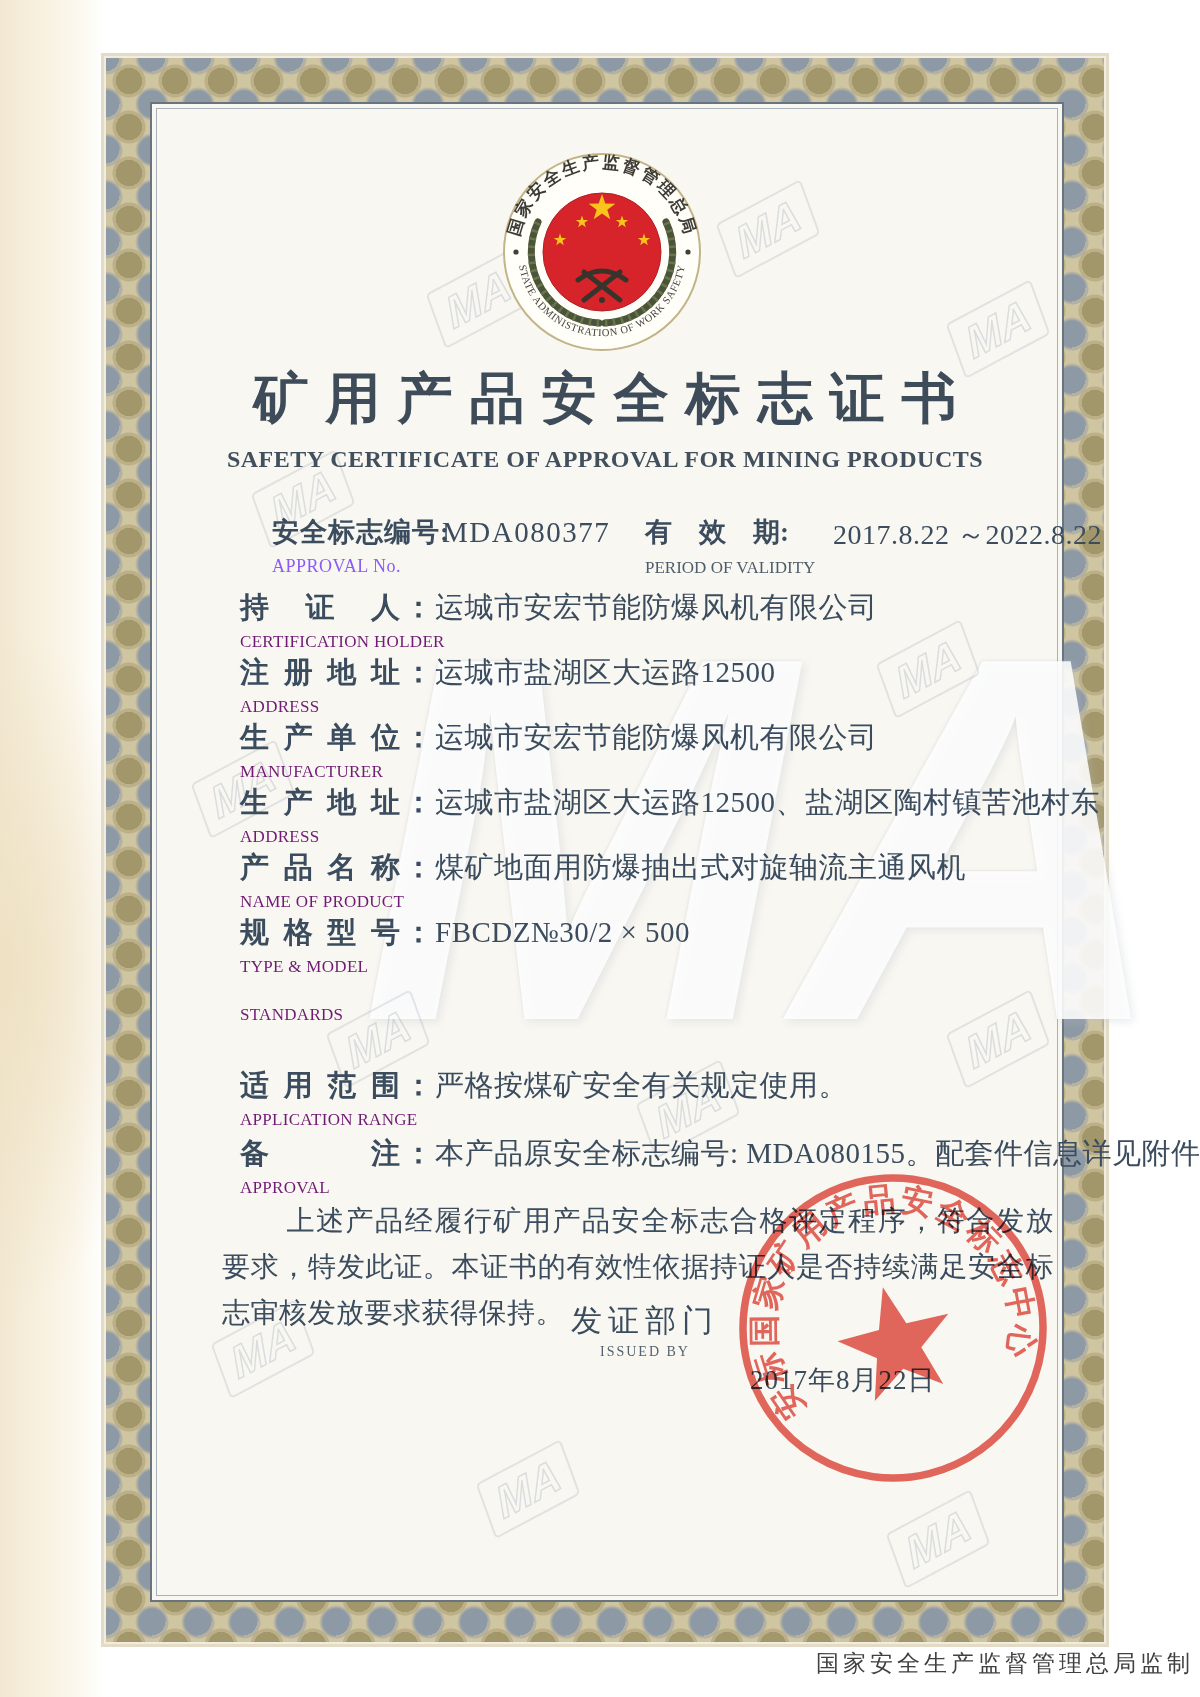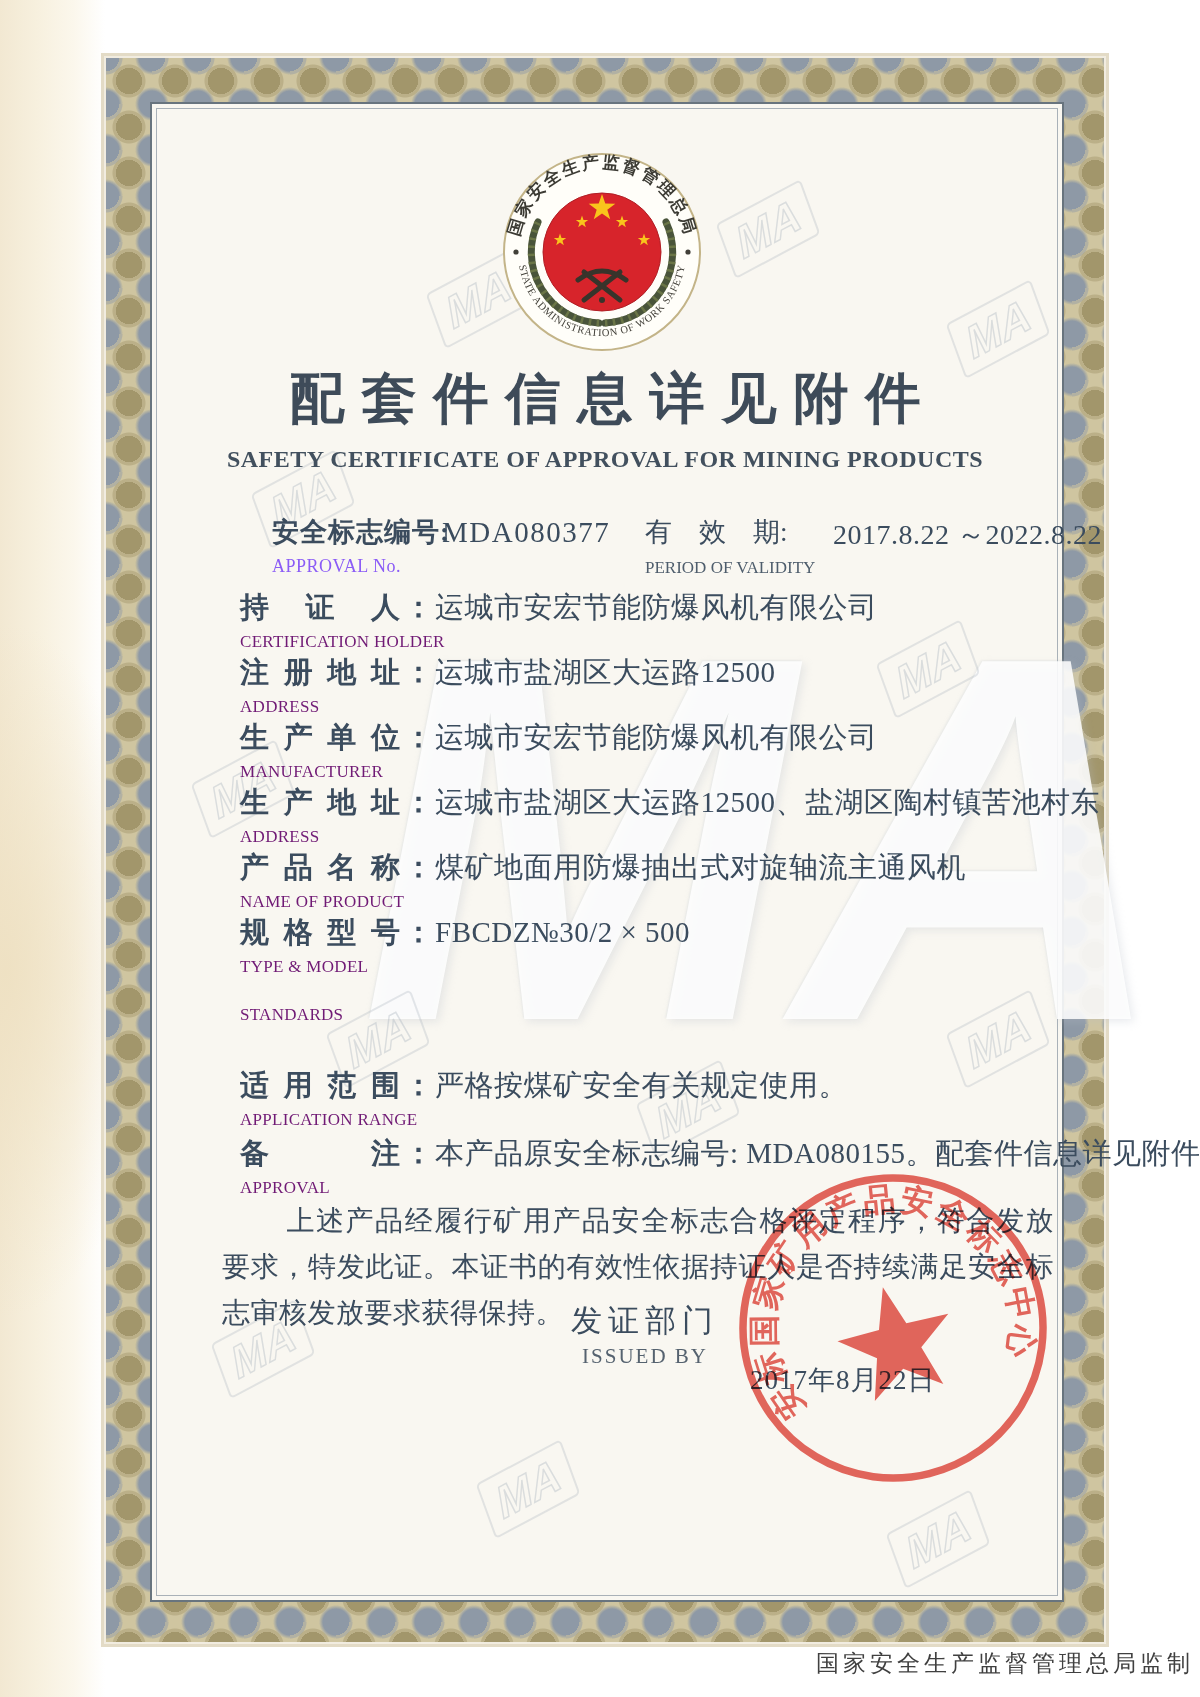--- a/index.html
+++ b/index.html
@@ -45,39 +45,39 @@
   
   .title-block{position:absolute;left:150px;top:362px;width:910px;text-align:center;}
   .title-zh{font-size:55px;font-weight:700;letter-spacing:17px;padding-left:17px;color:#3e4b59;}
   .title-en{margin-top:10px;font-size:24px;font-weight:700;letter-spacing:.5px;color:#42505e;}
 
   
   .approval{position:absolute;left:0;top:512px;width:1200px;height:80px;}
   .ap-label{position:absolute;left:272px;top:2px;font-size:27px;font-weight:600;letter-spacing:1px;}
   .ap-number{position:absolute;left:442px;top:4px;font-size:29px;letter-spacing:1.5px;}
   .ap-sub{position:absolute;left:272px;top:44px;font-size:18px;color:#8b5cf6;letter-spacing:.5px;}
-  .va-label{position:absolute;left:645px;top:2px;font-size:27px;font-weight:400;}
+  .va-label{position:absolute;left:645px;top:2px;font-size:27px;font-weight:700;}
   .va-sub{position:absolute;left:645px;top:46px;font-size:17px;color:#4e5d6c;}
   .va-value{position:absolute;left:833px;top:4px;font-size:28px;letter-spacing:.5px;}
 
   
   .field{position:absolute;left:240px;width:830px;}
   .field-main{font-size:29px;white-space:nowrap;}
   .f-label{display:inline-block;width:160px;font-weight:600;text-align:justify;text-align-last:justify;vertical-align:bottom;}
   .f-colon{font-weight:600;padding:0 2px 0 4px;}
   .f-value{letter-spacing:.5px;}
   .field-eng{margin-top:4px;font-size:17px;color:#701a75;letter-spacing:.3px;}
 
   
   .statement{position:absolute;left:222px;top:1198px;width:832px;font-size:28px;line-height:46px;
       text-indent:2.3em;text-align:justify;letter-spacing:.5px;}
 
   
   .dept-zh{position:absolute;left:500px;top:1300px;width:290px;text-align:center;font-size:31px;letter-spacing:6px;}
-  .dept-en{position:absolute;left:500px;top:1344px;width:290px;text-align:center;font-size:21px;letter-spacing:2px;color:#55626f;}
+  .dept-en{position:absolute;left:500px;top:1344px;width:290px;text-align:center;font-size:14px;letter-spacing:2px;color:#55626f;}
   .issue-date{position:absolute;left:750px;top:1362px;font-size:27px;letter-spacing:1px;}
 
   
   .stamp{position:absolute;left:733px;top:1168px;width:320px;height:320px;z-index:5;
       mix-blend-mode:multiply;opacity:.9;}
 
   
   .supervisor{position:absolute;right:6px;top:1648px;font-size:23px;letter-spacing:4px;color:#404040;z-index:4;font-family:Liberation Serif, serif;}
 </style>
 </head>
@@ -133,21 +133,21 @@
       <use href="#star" transform="translate(142,90) scale(6.5)" fill="#f9c41c"></use>
       <g stroke="#38342b" stroke-width="5" fill="none" stroke-linecap="round">
         <path d="M 82,122 L 118,150"></path>
         <path d="M 118,122 L 82,150"></path>
         <path d="M 76,130 Q 100,112 124,130"></path>
         <circle cx="100" cy="150" r="3" fill="#38342b" stroke="none"></circle>
       </g>
     </svg>
 
     <div class="title-block">
-      <div class="title-zh">配套件信息详见附件</div>
+      <div class="title-zh">矿用产品安全标志证书</div>
       <div class="title-en">SAFETY CERTIFICATE OF APPROVAL FOR MINING PRODUCTS</div>
     </div>
 
     <div class="approval">
       <span class="ap-label">安全标志编号:</span>
       <span class="ap-number">MDA080377</span>
       <span class="ap-sub">APPROVAL No.</span>
       <span class="va-label">有　效　期:</span>
       <span class="va-sub">PERIOD OF VALIDITY</span>
       <span class="va-value">2017.8.22 ～2022.8.22</span>

